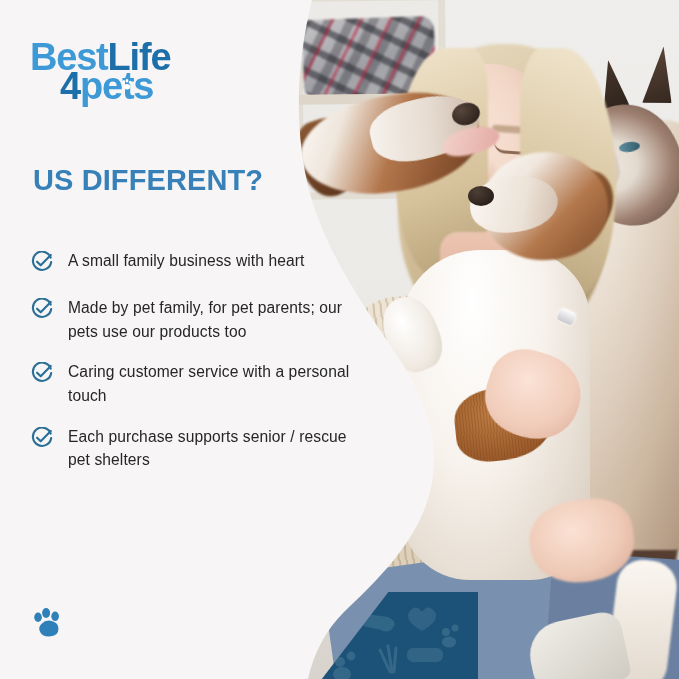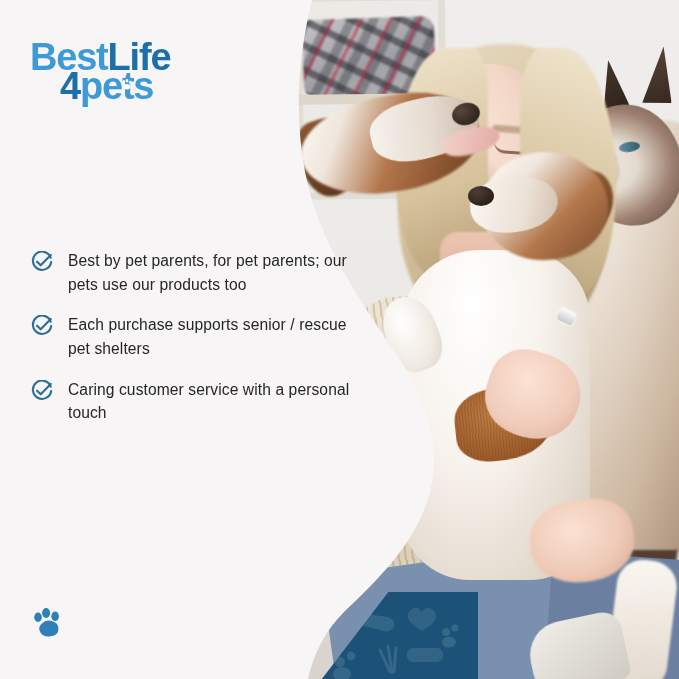--- a/index.html
+++ b/index.html
@@ -684,48 +684,56 @@
         <g fill="#ffffff">
           <ellipse cx="6" cy="7" rx="2.5" ry="3.2"></ellipse>
           <ellipse cx="12" cy="5" rx="2.6" ry="3.3"></ellipse>
           <ellipse cx="18" cy="8" rx="2.4" ry="3"></ellipse>
           <ellipse cx="12" cy="16" rx="6" ry="5"></ellipse>
         </g>
       </svg>
     </div>
 
     <div class="headline">
+      <div>US DIFFERENT?</div>
     </div>
 
     <div class="bullets">
-
-
 
       <div class="bullet">
         <svg class="chk" viewBox="0 0 24 24">
           <path d="M21.5 7.2 A10 10 0 1 0 22 12" fill="none" stroke="#2b6f96" stroke-width="2.3" stroke-linecap="round"></path>
           <path d="M6.6 11.6 L10.6 15.6 L21.6 4.3" fill="none" stroke="#2b6f96" stroke-width="2.3" stroke-linecap="round" stroke-linejoin="round"></path>
         </svg>
-        <div class="btxt">Best by pet parents, for pet parents; our pets use our products too</div>
+        <div class="btxt">A small family business with heart</div>
+      </div>
+
+
+      <div class="bullet">
+        <svg class="chk" viewBox="0 0 24 24">
+          <path d="M21.5 7.2 A10 10 0 1 0 22 12" fill="none" stroke="#2b6f96" stroke-width="2.3" stroke-linecap="round"></path>
+          <path d="M6.6 11.6 L10.6 15.6 L21.6 4.3" fill="none" stroke="#2b6f96" stroke-width="2.3" stroke-linecap="round" stroke-linejoin="round"></path>
+        </svg>
+        <div class="btxt">Made by pet family, for pet parents; our pets use our products too</div>
+      </div>
+
+      <div class="bullet">
+        <svg class="chk" viewBox="0 0 24 24">
+          <path d="M21.5 7.2 A10 10 0 1 0 22 12" fill="none" stroke="#2b6f96" stroke-width="2.3" stroke-linecap="round"></path>
+          <path d="M6.6 11.6 L10.6 15.6 L21.6 4.3" fill="none" stroke="#2b6f96" stroke-width="2.3" stroke-linecap="round" stroke-linejoin="round"></path>
+        </svg>
+        <div class="btxt">Caring customer service with a personal touch</div>
       </div>
 
       <div class="bullet">
         <svg class="chk" viewBox="0 0 24 24">
           <path d="M21.5 7.2 A10 10 0 1 0 22 12" fill="none" stroke="#2b6f96" stroke-width="2.3" stroke-linecap="round"></path>
           <path d="M6.6 11.6 L10.6 15.6 L21.6 4.3" fill="none" stroke="#2b6f96" stroke-width="2.3" stroke-linecap="round" stroke-linejoin="round"></path>
         </svg>
         <div class="btxt">Each purchase supports senior / rescue pet shelters</div>
-      </div>
-
-      <div class="bullet">
-        <svg class="chk" viewBox="0 0 24 24">
-          <path d="M21.5 7.2 A10 10 0 1 0 22 12" fill="none" stroke="#2b6f96" stroke-width="2.3" stroke-linecap="round"></path>
-          <path d="M6.6 11.6 L10.6 15.6 L21.6 4.3" fill="none" stroke="#2b6f96" stroke-width="2.3" stroke-linecap="round" stroke-linejoin="round"></path>
-        </svg>
-        <div class="btxt">Caring customer service with a personal touch</div>
       </div>
 
     </div>
 
     <svg class="footer-paw" viewBox="0 0 40 40">
       <g fill="#2f80b8">
         <ellipse cx="9.5" cy="15" rx="4" ry="5"></ellipse>
         <ellipse cx="18" cy="10.5" rx="4.2" ry="5.2"></ellipse>
         <ellipse cx="27.5" cy="14" rx="4" ry="5"></ellipse>
         <path d="M13 22 q5-5 11-3 q7 2 7 8 q0 7-8 8 q-8 1-11-4 q-3-5 1-9z"></path>

